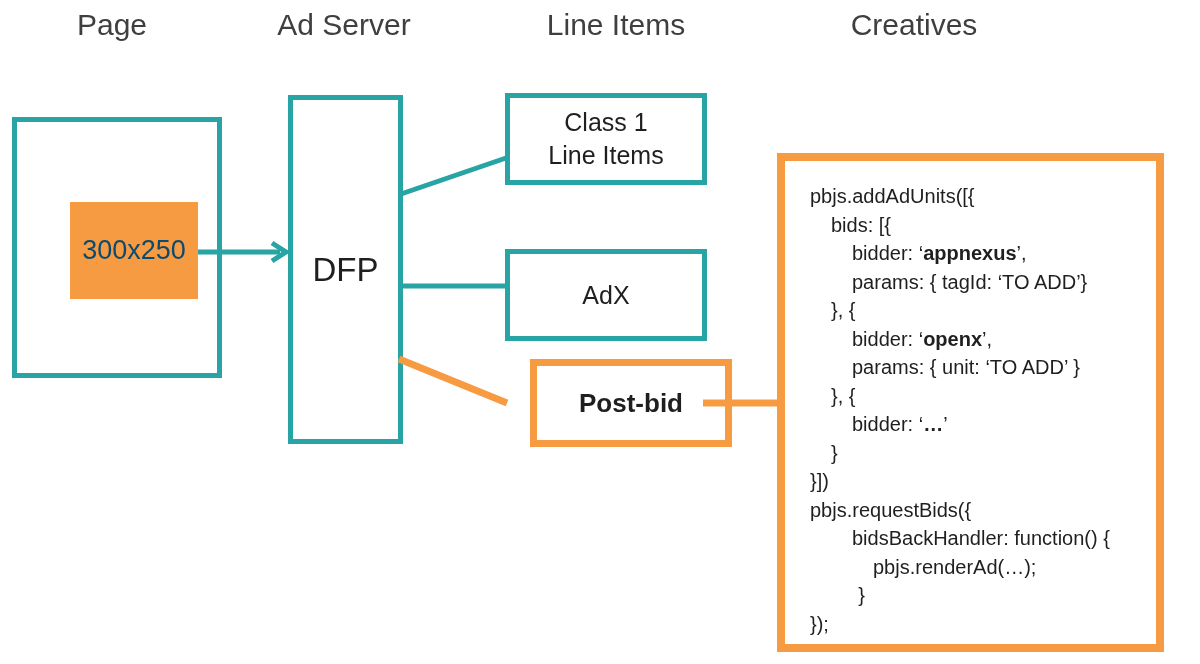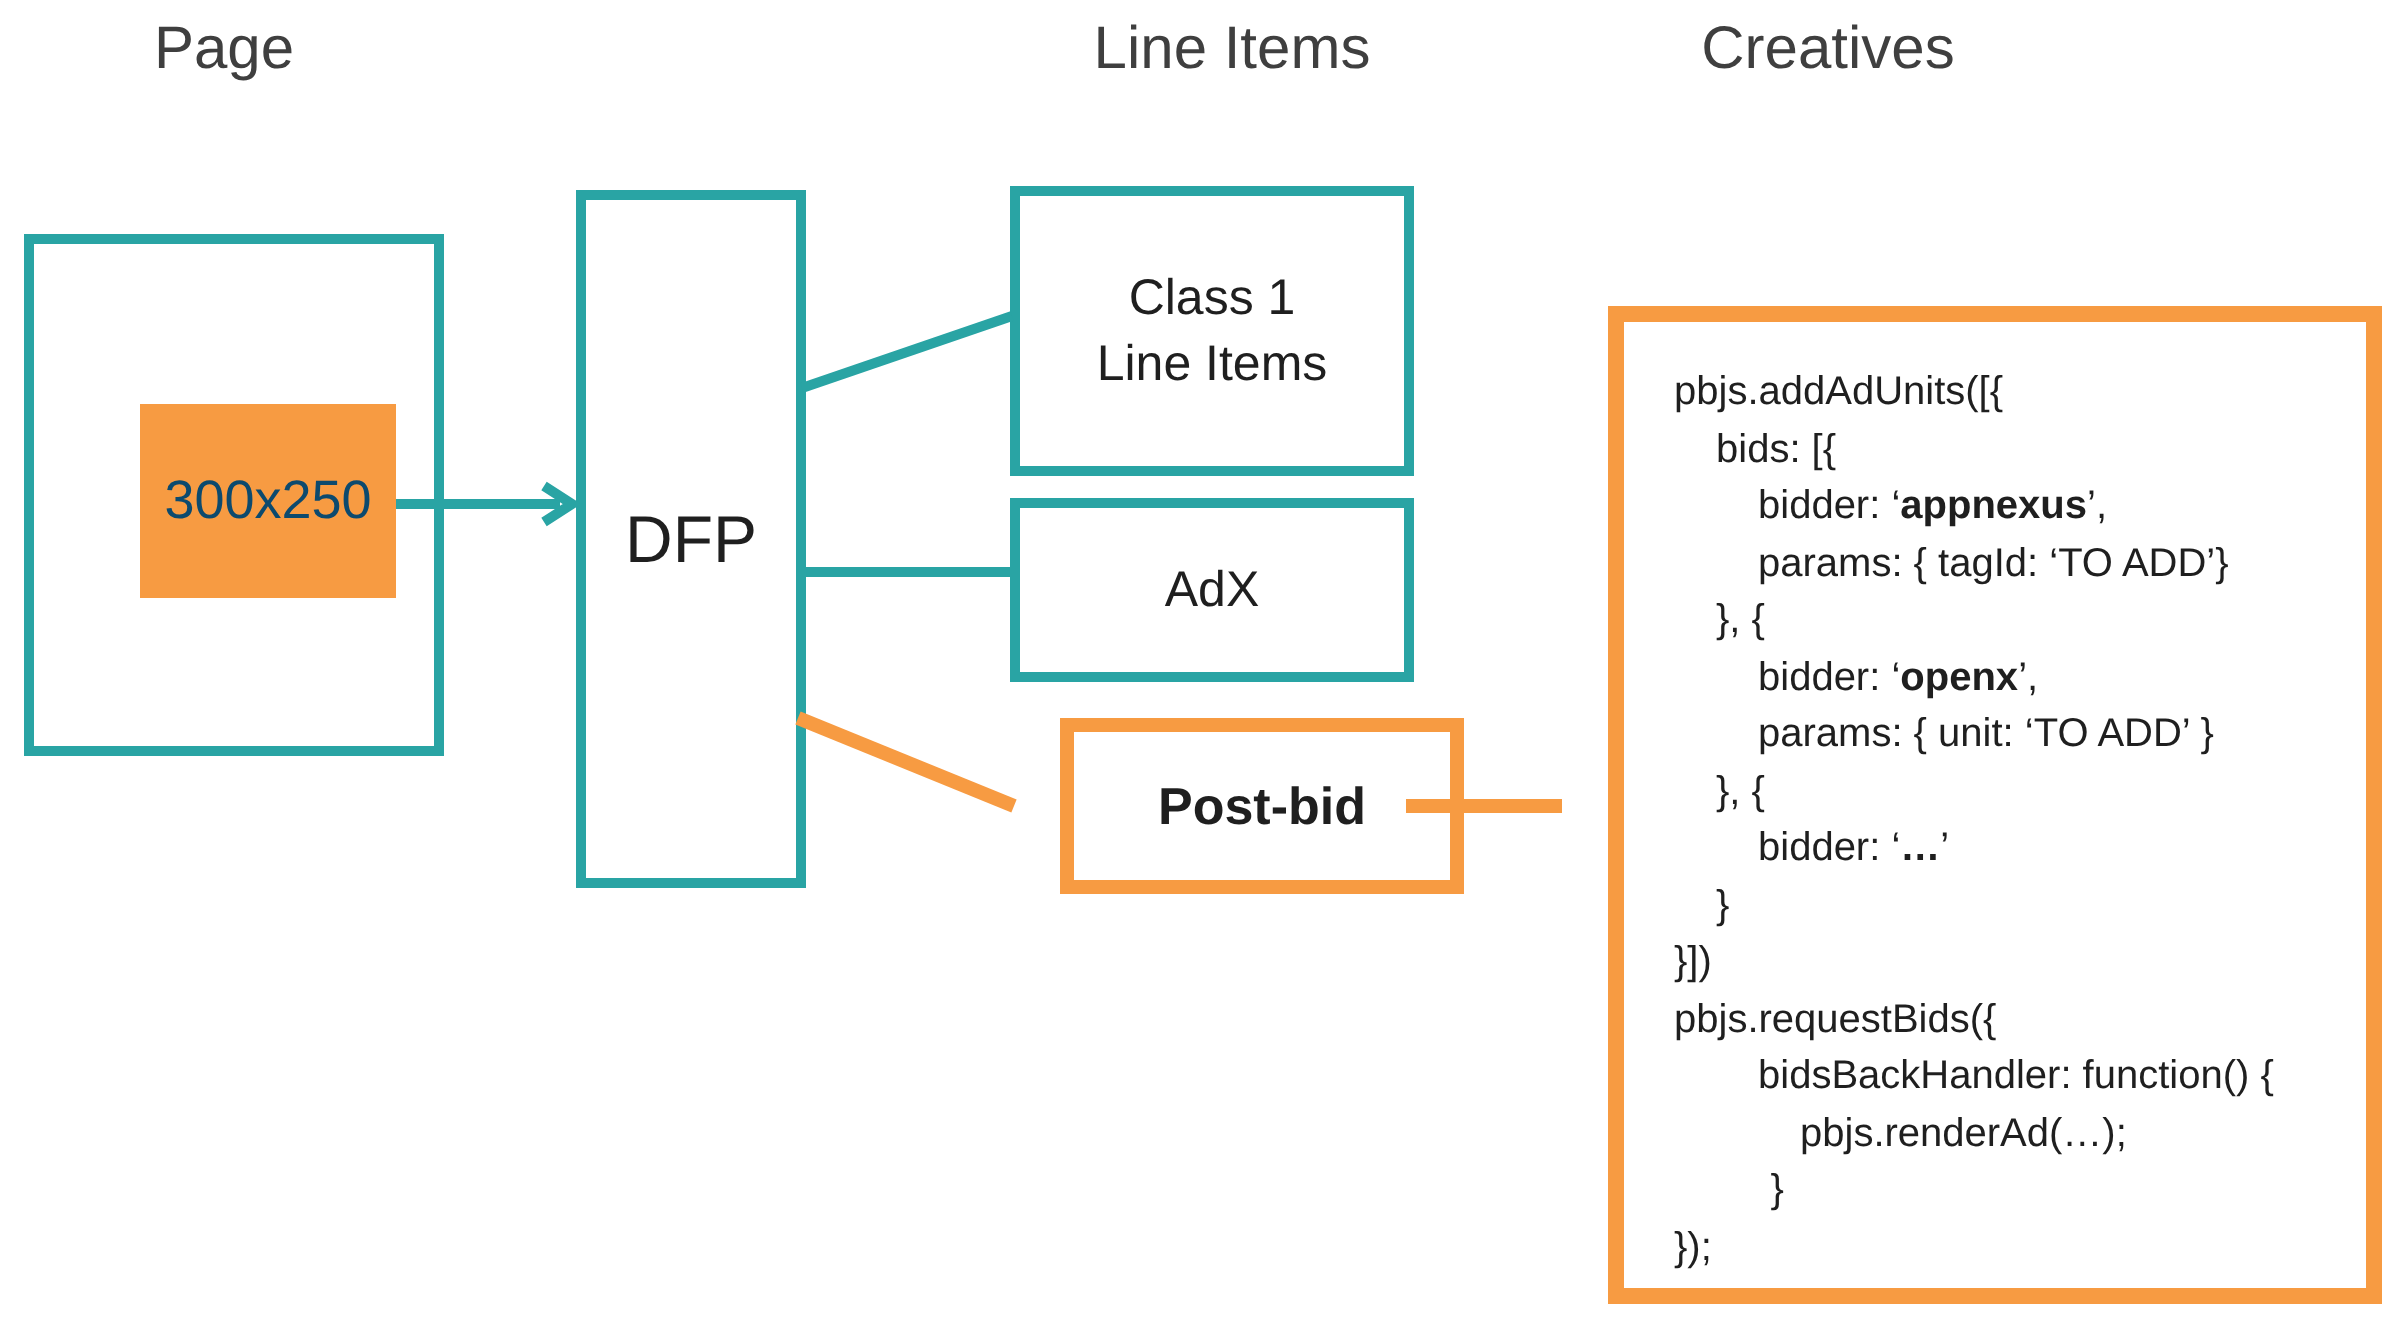--- a/index.html
+++ b/index.html
@@ -17,42 +17,43 @@
 
   .box{position:absolute;background:#fff;box-sizing:border-box;z-index:2;
        display:flex;align-items:center;justify-content:center;text-align:center;}
   .teal-b{border:5px solid var(--teal);}
   .orange-b{border:7px solid var(--orange);}
 
   .page-box{left:12px;top:117px;width:210px;height:261px;}
   .ad-slot{left:70px;top:202px;width:128px;height:97px;background:var(--orange);
            border:none;color:#0c4a6e;font-size:27px;z-index:3;}
   .dfp-box{left:288px;top:95px;width:115px;height:349px;font-size:33px;color:#1F1F1F;}
-  .class1-box{left:505px;top:93px;width:202px;height:145px;font-size:25px;
+  .class1-box{left:505px;top:93px;width:202px;height:92px;font-size:25px;
               color:#1F1F1F;line-height:33px;flex-direction:column;}
   .adx-box{left:505px;top:249px;width:202px;height:92px;font-size:25px;color:#1F1F1F;}
   .postbid-box{left:530px;top:359px;width:202px;height:88px;border-width:7px;
                font-size:26px;font-weight:bold;color:#1F1F1F;}
 
   .code-box{left:777px;top:153px;width:387px;height:499px;border:8px solid var(--orange);
             align-items:flex-start;justify-content:flex-start;text-align:left;
-            padding:21px 6px 0 25px;margin-left:27px;}
+            padding:21px 6px 0 25px;}
   .code-inner{font-size:20px;line-height:28.5px;color:var(--code);white-space:nowrap;}
   .code-line .b{font-weight:bold;}
 
   .conn{position:absolute;left:0;top:0;z-index:5;pointer-events:none;}
   .c-teal{stroke:var(--teal);stroke-width:5;fill:none;}
   .c-orange{stroke:var(--orange);stroke-width:7;fill:none;}
 </style>
 </head>
 <body>
 
 <div class="canvas">
 
   <span class="hdr" style="left:112px">Page</span>
+  <span class="hdr" style="left:344px">Ad Server</span>
   <span class="hdr" style="left:616px">Line Items</span>
   <span class="hdr" style="left:914px">Creatives</span>
 
   <svg class="conn" width="1200" height="664" viewBox="0 0 1200 664">
     <line x1="198" y1="252" x2="280" y2="252" class="c-teal"></line>
     <polyline points="272,243 286,252 272,261" class="c-teal"></polyline>
     <line x1="401" y1="194" x2="506" y2="158" class="c-teal"></line>
     <line x1="401" y1="286" x2="506" y2="286" class="c-teal"></line>
     <line x1="399" y1="359" x2="507" y2="403" class="c-orange"></line>
     <line x1="703" y1="403" x2="781" y2="403" class="c-orange"></line>

